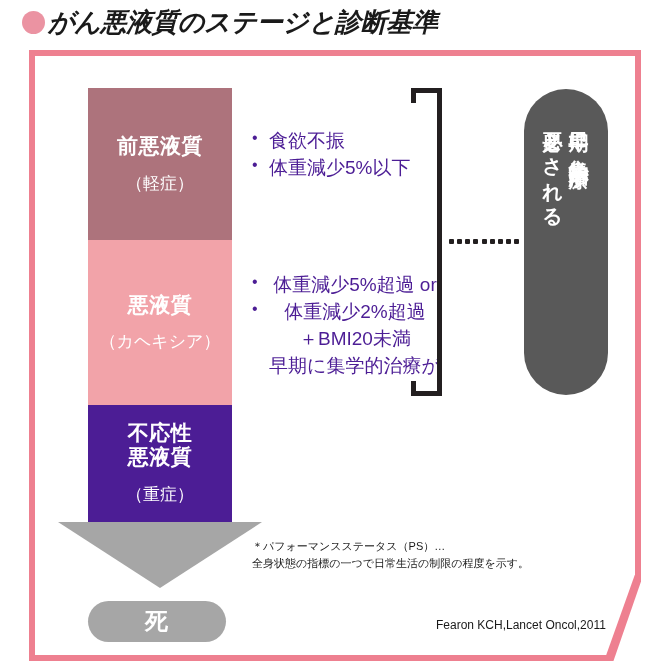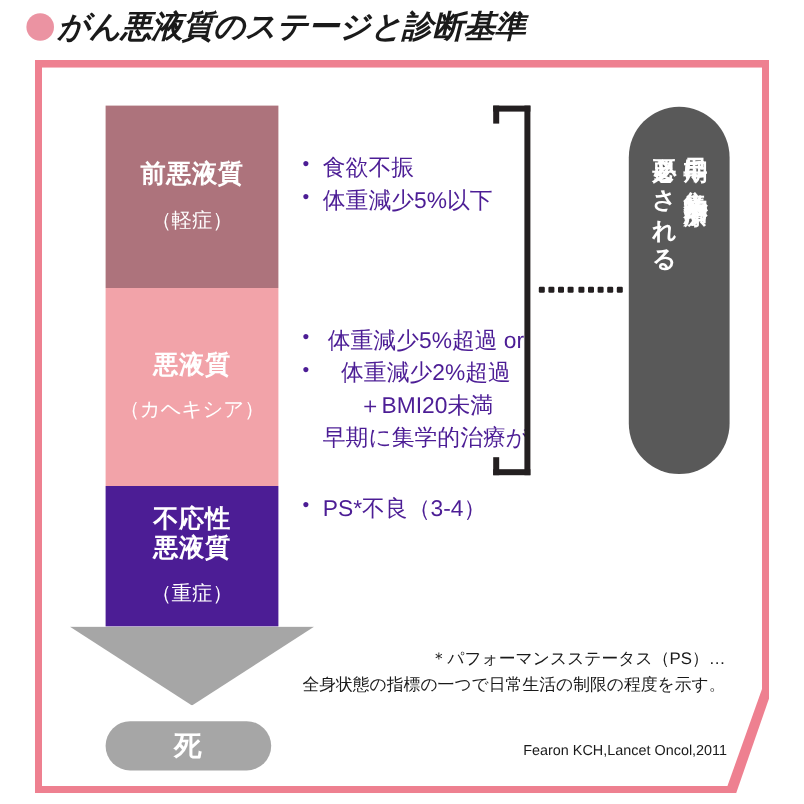--- a/index.html
+++ b/index.html
@@ -275,24 +275,23 @@
     margin-right: 6px;
   }
 
   
   .footnote {
     position: absolute;
     left: 252px;
     top: 538px;
     z-index: 3;
     color: #1a1a1a;
-    font-size: 14px;
+    font-size: 11px;
     line-height: 1.55;
     white-space: nowrap;
-    text-align: right;
   }
 
   
   .citation {
     position: absolute;
     left: 436px;
     top: 618px;
     z-index: 3;
     color: #1a1a1a;
     font-size: 12px;
@@ -347,21 +346,20 @@
   <ul>
     <li>体重減少5%超過 or</li>
     <li>体重減少2%超過</li>
     <li class="cont">＋BMI20未満</li>
     <li class="cont">早期に集学的治療が</li>
   </ul>
 </div>
 
 <div class="criteria group-refr">
   <ul>
-    <li>PS*不良（3-4）</li>
   </ul>
 </div>
 
 <div class="bracket">
   <div class="stem"></div>
   <div class="arm top"></div>
   <div class="arm bottom"></div>
   <div class="tip top"></div>
   <div class="tip bottom"></div>
 </div>

